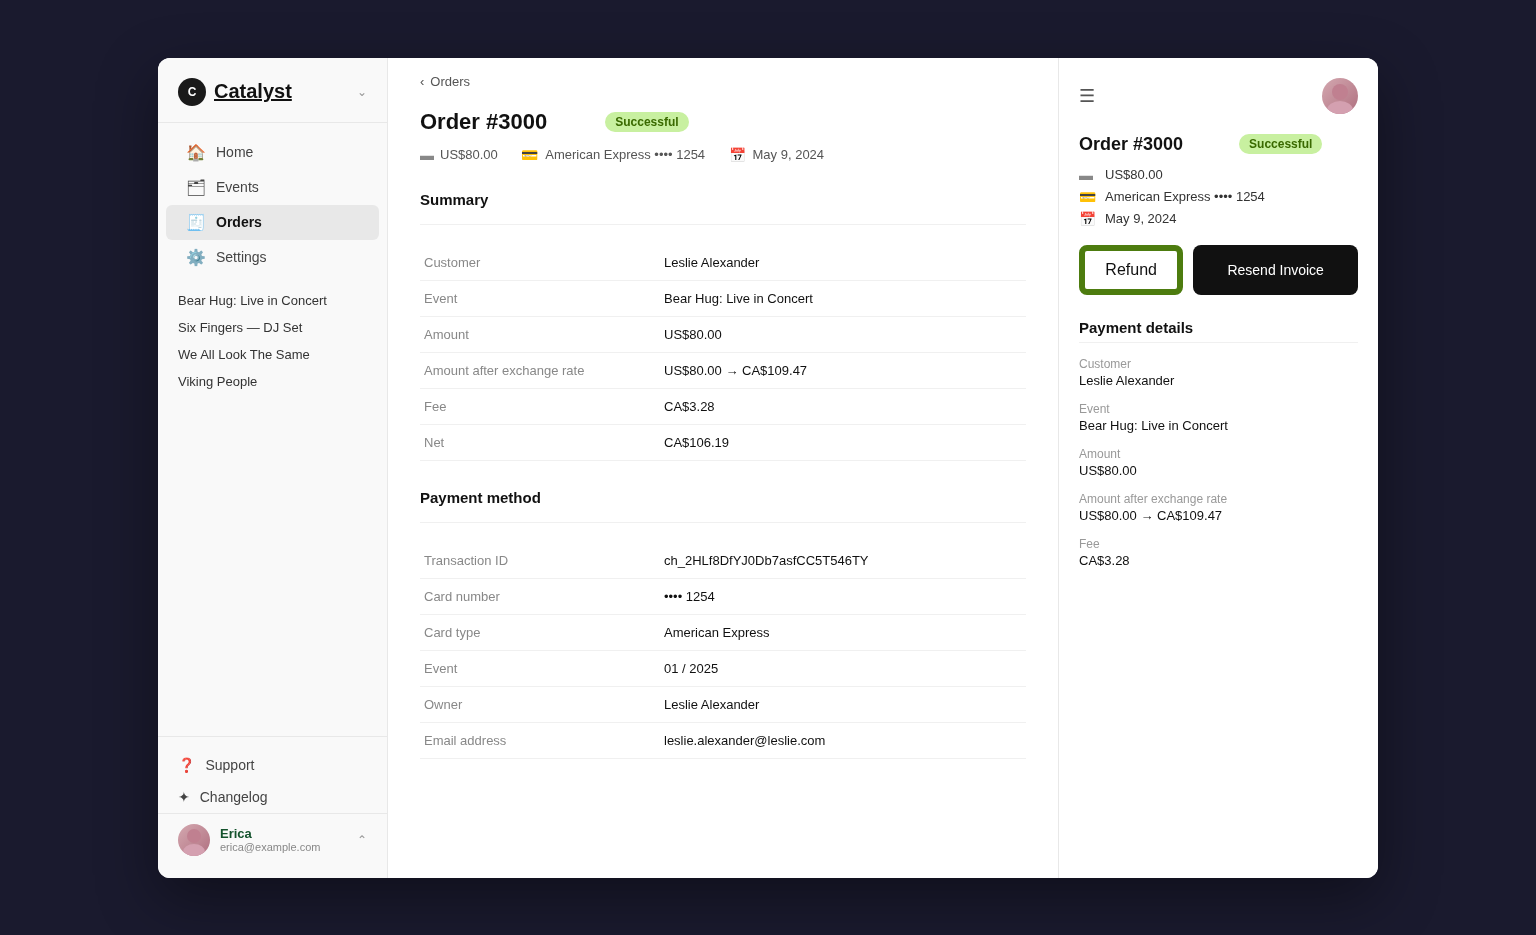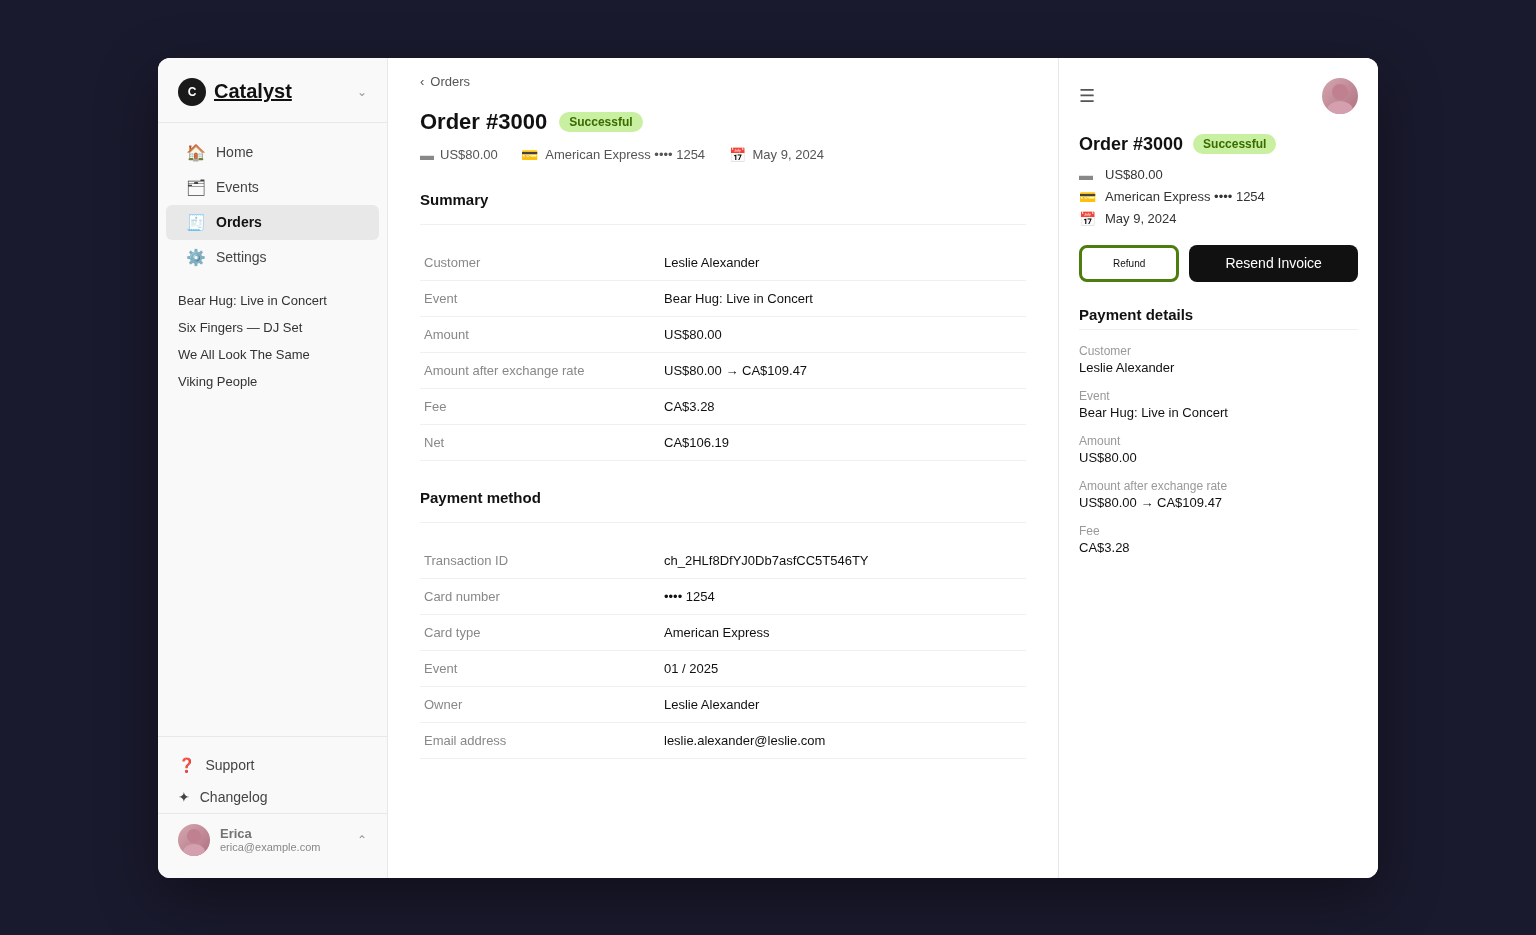--- a/index.html
+++ b/index.html
@@ -89,21 +89,21 @@
       padding: 10px 20px;
       border-top: 1px solid #e8e8e8;
       cursor: pointer;
     }
     .user-avatar {
       width: 32px; height: 32px; border-radius: 50%;
       background: linear-gradient(135deg, #d4a8b0, #b07080);
       overflow: hidden; display: flex; align-items: center; justify-content: center;
     }
     .user-info { flex: 1; }
-    .user-name { font-size: 13px; font-weight: 600; color: #737373; }
+    .user-name { font-size: 13px; font-weight: 600; color: #14532d; }
     .user-email { font-size: 11px; color: #888; }
     .user-chevron { color: #999; font-size: 12px; }
 
     
     .main-content {
       flex: 1;
       display: flex;
       flex-direction: column;
       overflow: hidden;
       background: #fff;
@@ -119,21 +119,21 @@
       flex: 1; overflow-y: auto; padding: 20px 32px 32px 32px;
     }
     .order-header {
       display: flex; align-items: center; gap: 12px; margin-bottom: 12px;
     }
     .order-title {
       font-size: 22px; font-weight: 700; color: #111;
     }
     .badge-success {
       background: #c8f0a0; color: #3a6a00;
-      padding: 3px 10px; border-radius: 20px; font-size: 12px; font-weight: 600;
+      padding: 3px 10px; border-radius: 20px; font-size: 12px; font-weight: 600; margin-left: 46px;
     }
     .order-meta {
       display: flex; align-items: center; gap: 24px;
       font-size: 13px; color: #555; margin-bottom: 28px;
     }
     .order-meta-item {
       display: flex; align-items: center; gap: 6px;
     }
     .meta-icon { font-size: 14px; color: #888; }
 
@@ -183,22 +183,22 @@
       font-size: 13px; color: #333; margin-bottom: 18px;
     }
     .panel-meta-item {
       display: flex; align-items: center; gap: 8px;
     }
     .panel-meta-icon { color: #888; font-size: 14px; width: 18px; }
     .panel-actions {
       display: flex; gap: 10px; margin-bottom: 24px;
     }
     .btn-refund {
-      flex: 1; padding: 10px; border: 3px solid #4d7c0f; background: #fff;
-      border-radius: 8px; font-size: 10px; font-weight: 500; cursor: pointer;
+      flex: 1; padding: 10px; border: 6px solid #4d7c0f; background: #fff;
+      border-radius: 8px; font-size: 16px; font-weight: 500; cursor: pointer;
       color: #111;
     }
     .btn-resend {
       flex: 2; padding: 10px; background: #111; color: #fff;
       border: none; border-radius: 8px; font-size: 14px; font-weight: 500;
       cursor: pointer;
     }
     .panel-section-title {
       font-size: 15px; font-weight: 600; color: #111; margin-bottom: 6px;
     }

